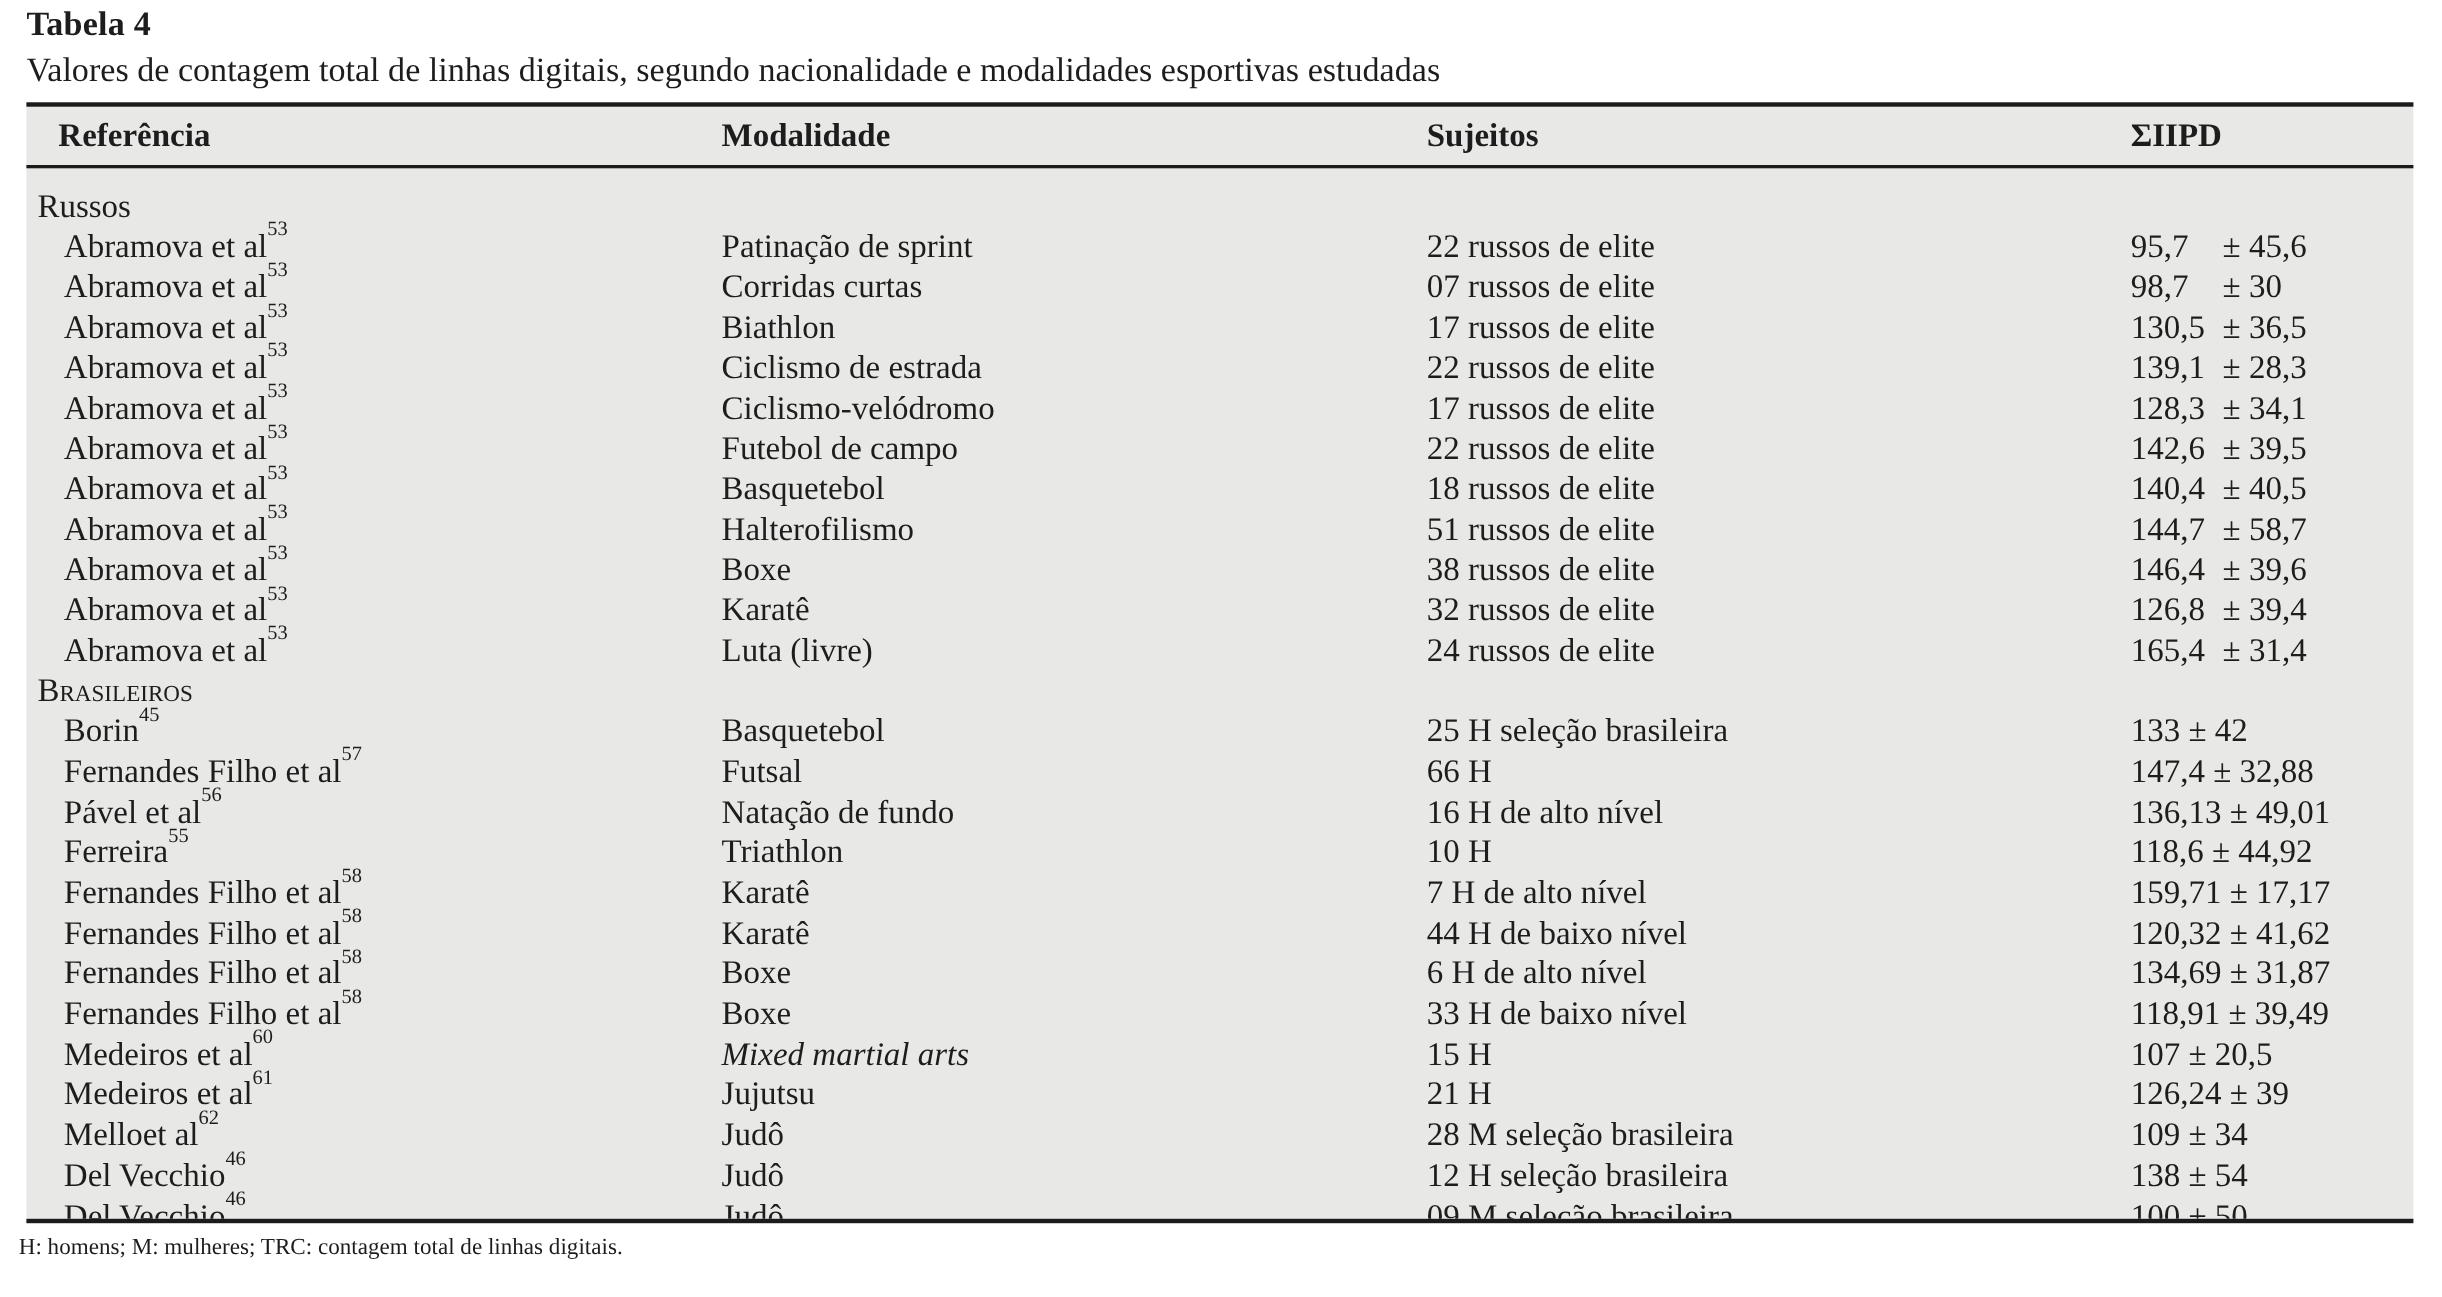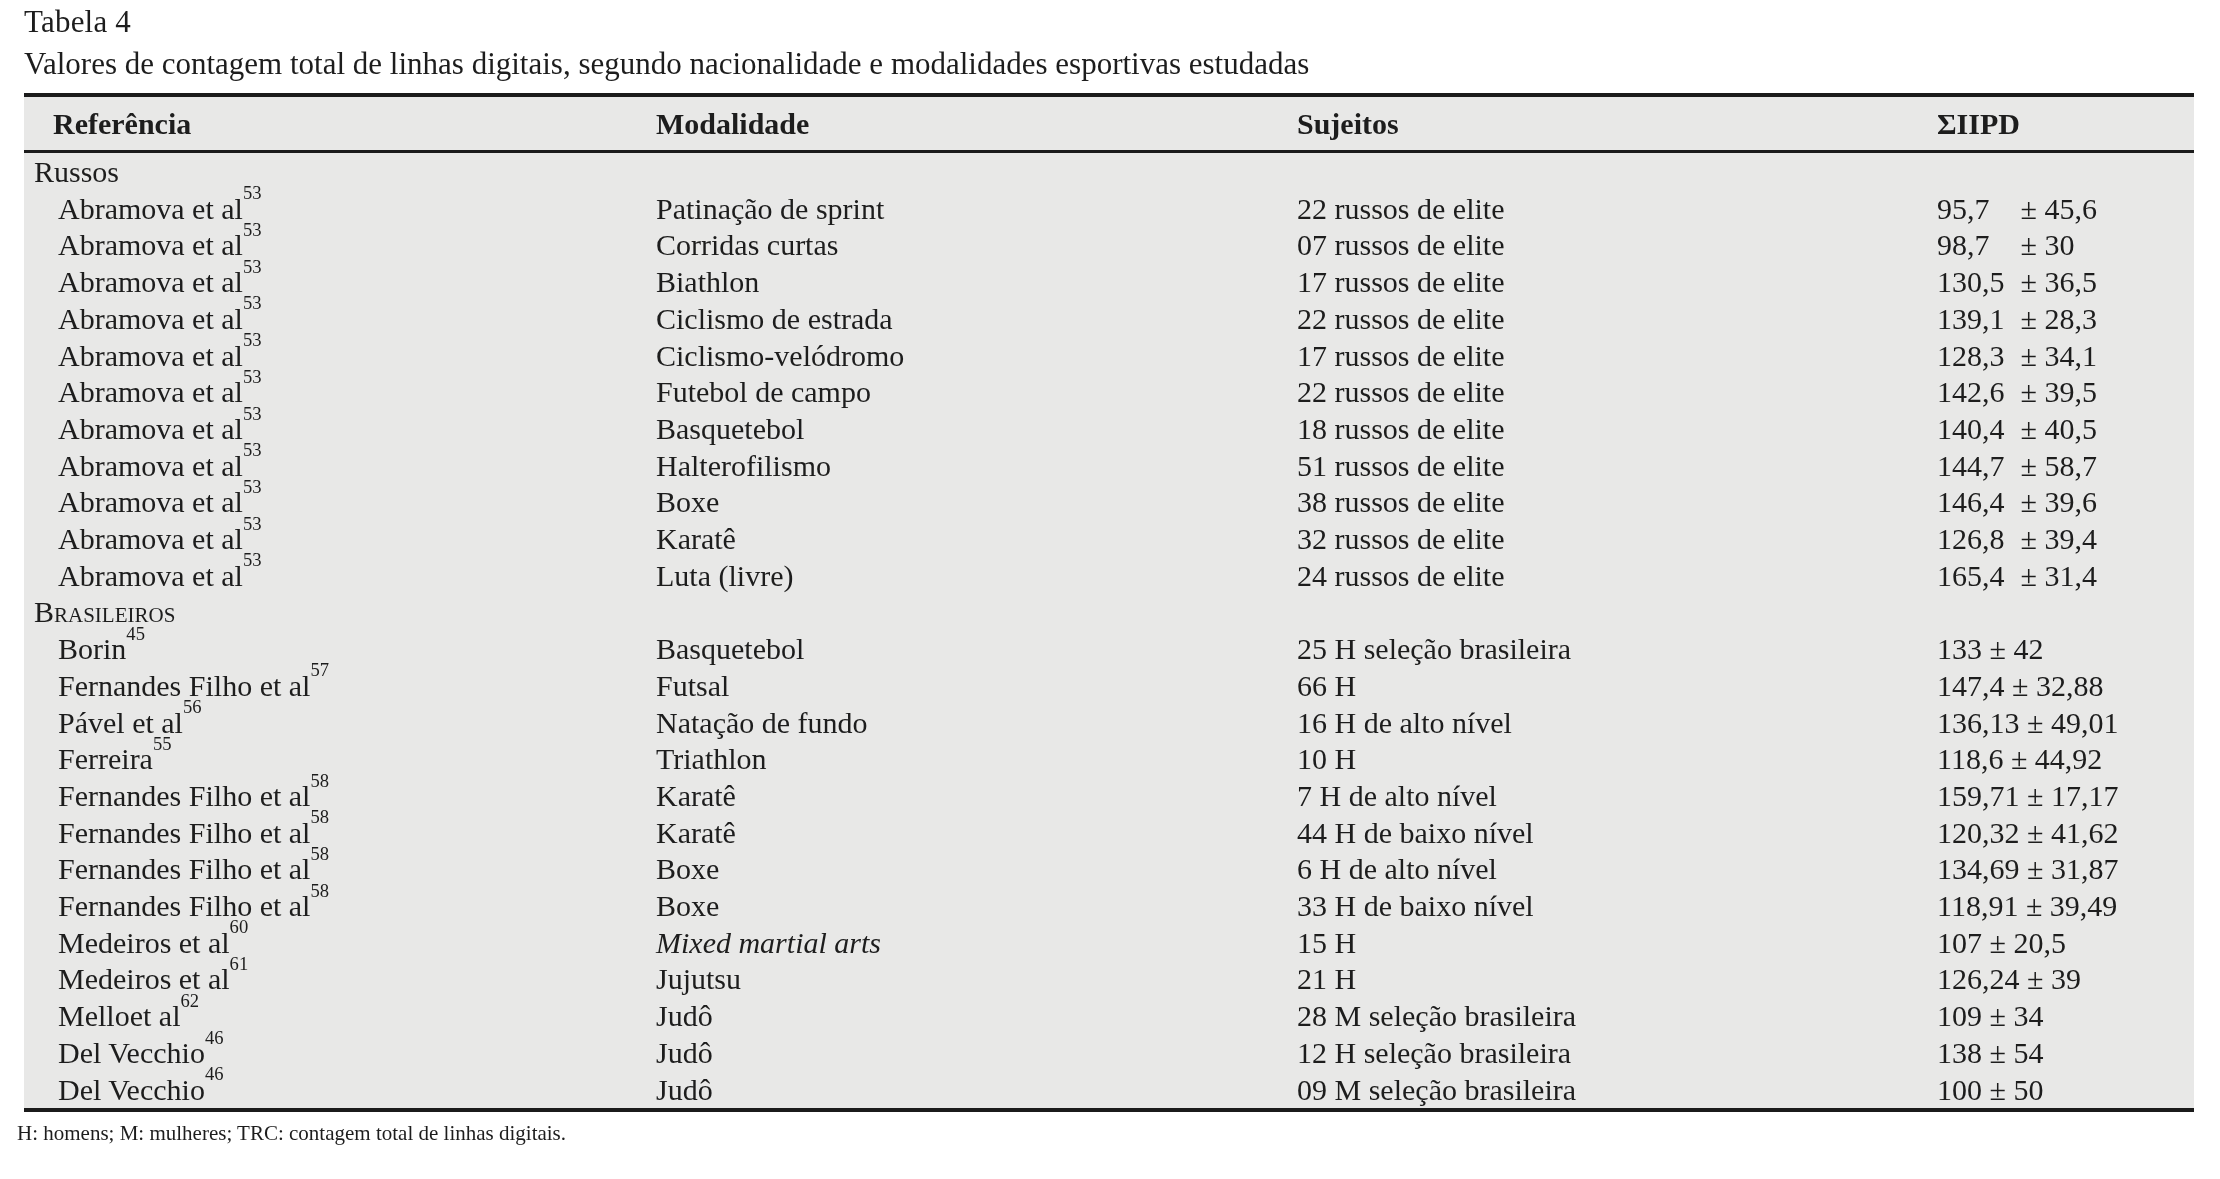--- a/index.html
+++ b/index.html
@@ -9,42 +9,42 @@
   }
   *{box-sizing:border-box;}
   html,body{margin:0;padding:0;}
   body{
     width:2220px;height:1179px;position:relative;overflow:hidden;
     background:#ffffff;color:var(--text);
     font-family:"Liberation Serif","DejaVu Serif",serif;
   }
   .title{
     position:absolute;left:24px;top:4px;
-    font-size:31px;font-weight:normal;letter-spacing:0.2px;
+    font-size:31px;font-weight:bold;letter-spacing:0.2px;
   }
   .caption{
     position:absolute;left:24px;top:46px;
     font-size:31px;
   }
   .table-wrap{
     position:absolute;left:24px;top:93px;width:2170px;
     background:var(--table-bg);
     border-top:4px solid var(--rule);
     border-bottom:4px solid var(--rule);
   }
   .thead{
     display:grid;grid-template-columns:632px 641px 640px 1fr;
     height:56px;align-items:center;
     border-bottom:3px solid var(--rule);
     font-weight:bold;font-size:30px;
   }
   .thead .c1{padding-left:29px;}
   .tbody{
     font-size:30px;line-height:36.7px;
-    height:955px;overflow:hidden;padding-top:1px;
+    height:955px;overflow:hidden;padding-top:17px;
   }
   .row{display:grid;grid-template-columns:632px 641px 640px 1fr;}
   .group-cell{grid-column:1 / -1;padding-left:10px;}
   .sc{font-variant:small-caps;}
   .ref-cell{padding-left:34px;white-space:nowrap;}
   sup{font-size:0.62em;line-height:0;position:relative;top:-0.45em;}
   .italic{font-style:italic;}
   .mean-fixed{display:inline-block;min-width:76px;}
   .footnote{
     position:absolute;left:17px;top:1121px;

